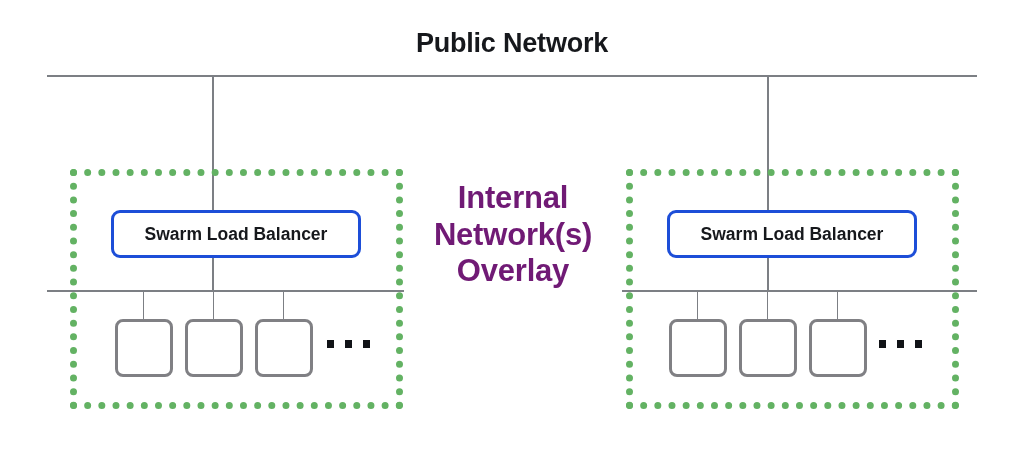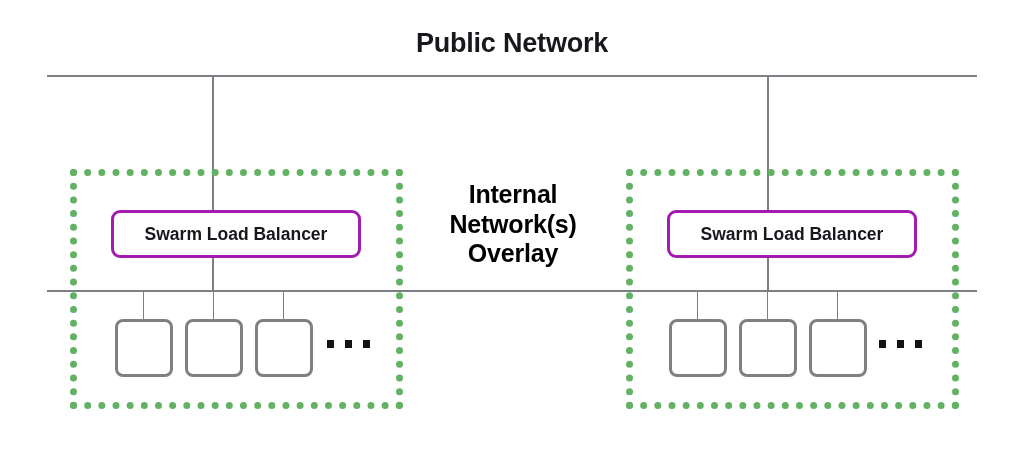--- a/index.html
+++ b/index.html
@@ -61,21 +61,21 @@
     box-sizing: border-box;
   }
   .overlay-left  { left: 70px;  top: 169px; width: 333px; height: 240px; }
   .overlay-right { left: 626px; top: 169px; width: 333px; height: 240px; }
 
   
   .lb-box {
     position: absolute;
     height: 48px;
     background: #ffffff;
-    border: 3px solid #a21caf;
+    border: 3px solid #1d4ed8;
     border-radius: 9px;
     display: flex;
     align-items: center;
     justify-content: center;
     box-sizing: border-box;
   }
   .lb-label {
     font-size: 17.5px;
     font-weight: bold;
     color: #16181c;
@@ -112,24 +112,24 @@
   .ellipsis-left  { left: 327px; }
   .ellipsis-right { left: 879px; }
 
   
   .overlay-caption {
     position: absolute;
     left: 404px;
     top: 178px;
     width: 218px;
     text-align: center;
-    font-size: 25px;
+    font-size: 31px;
     font-weight: bold;
     line-height: 1.18;
-    color: #000000;
+    color: #701a75;
     background: #ffffff;
     z-index: 5;
     padding: 2px 0;
     letter-spacing: -0.2px;
   }
 </style>
 </head>
 <body>
 
 <div id="diagram">

